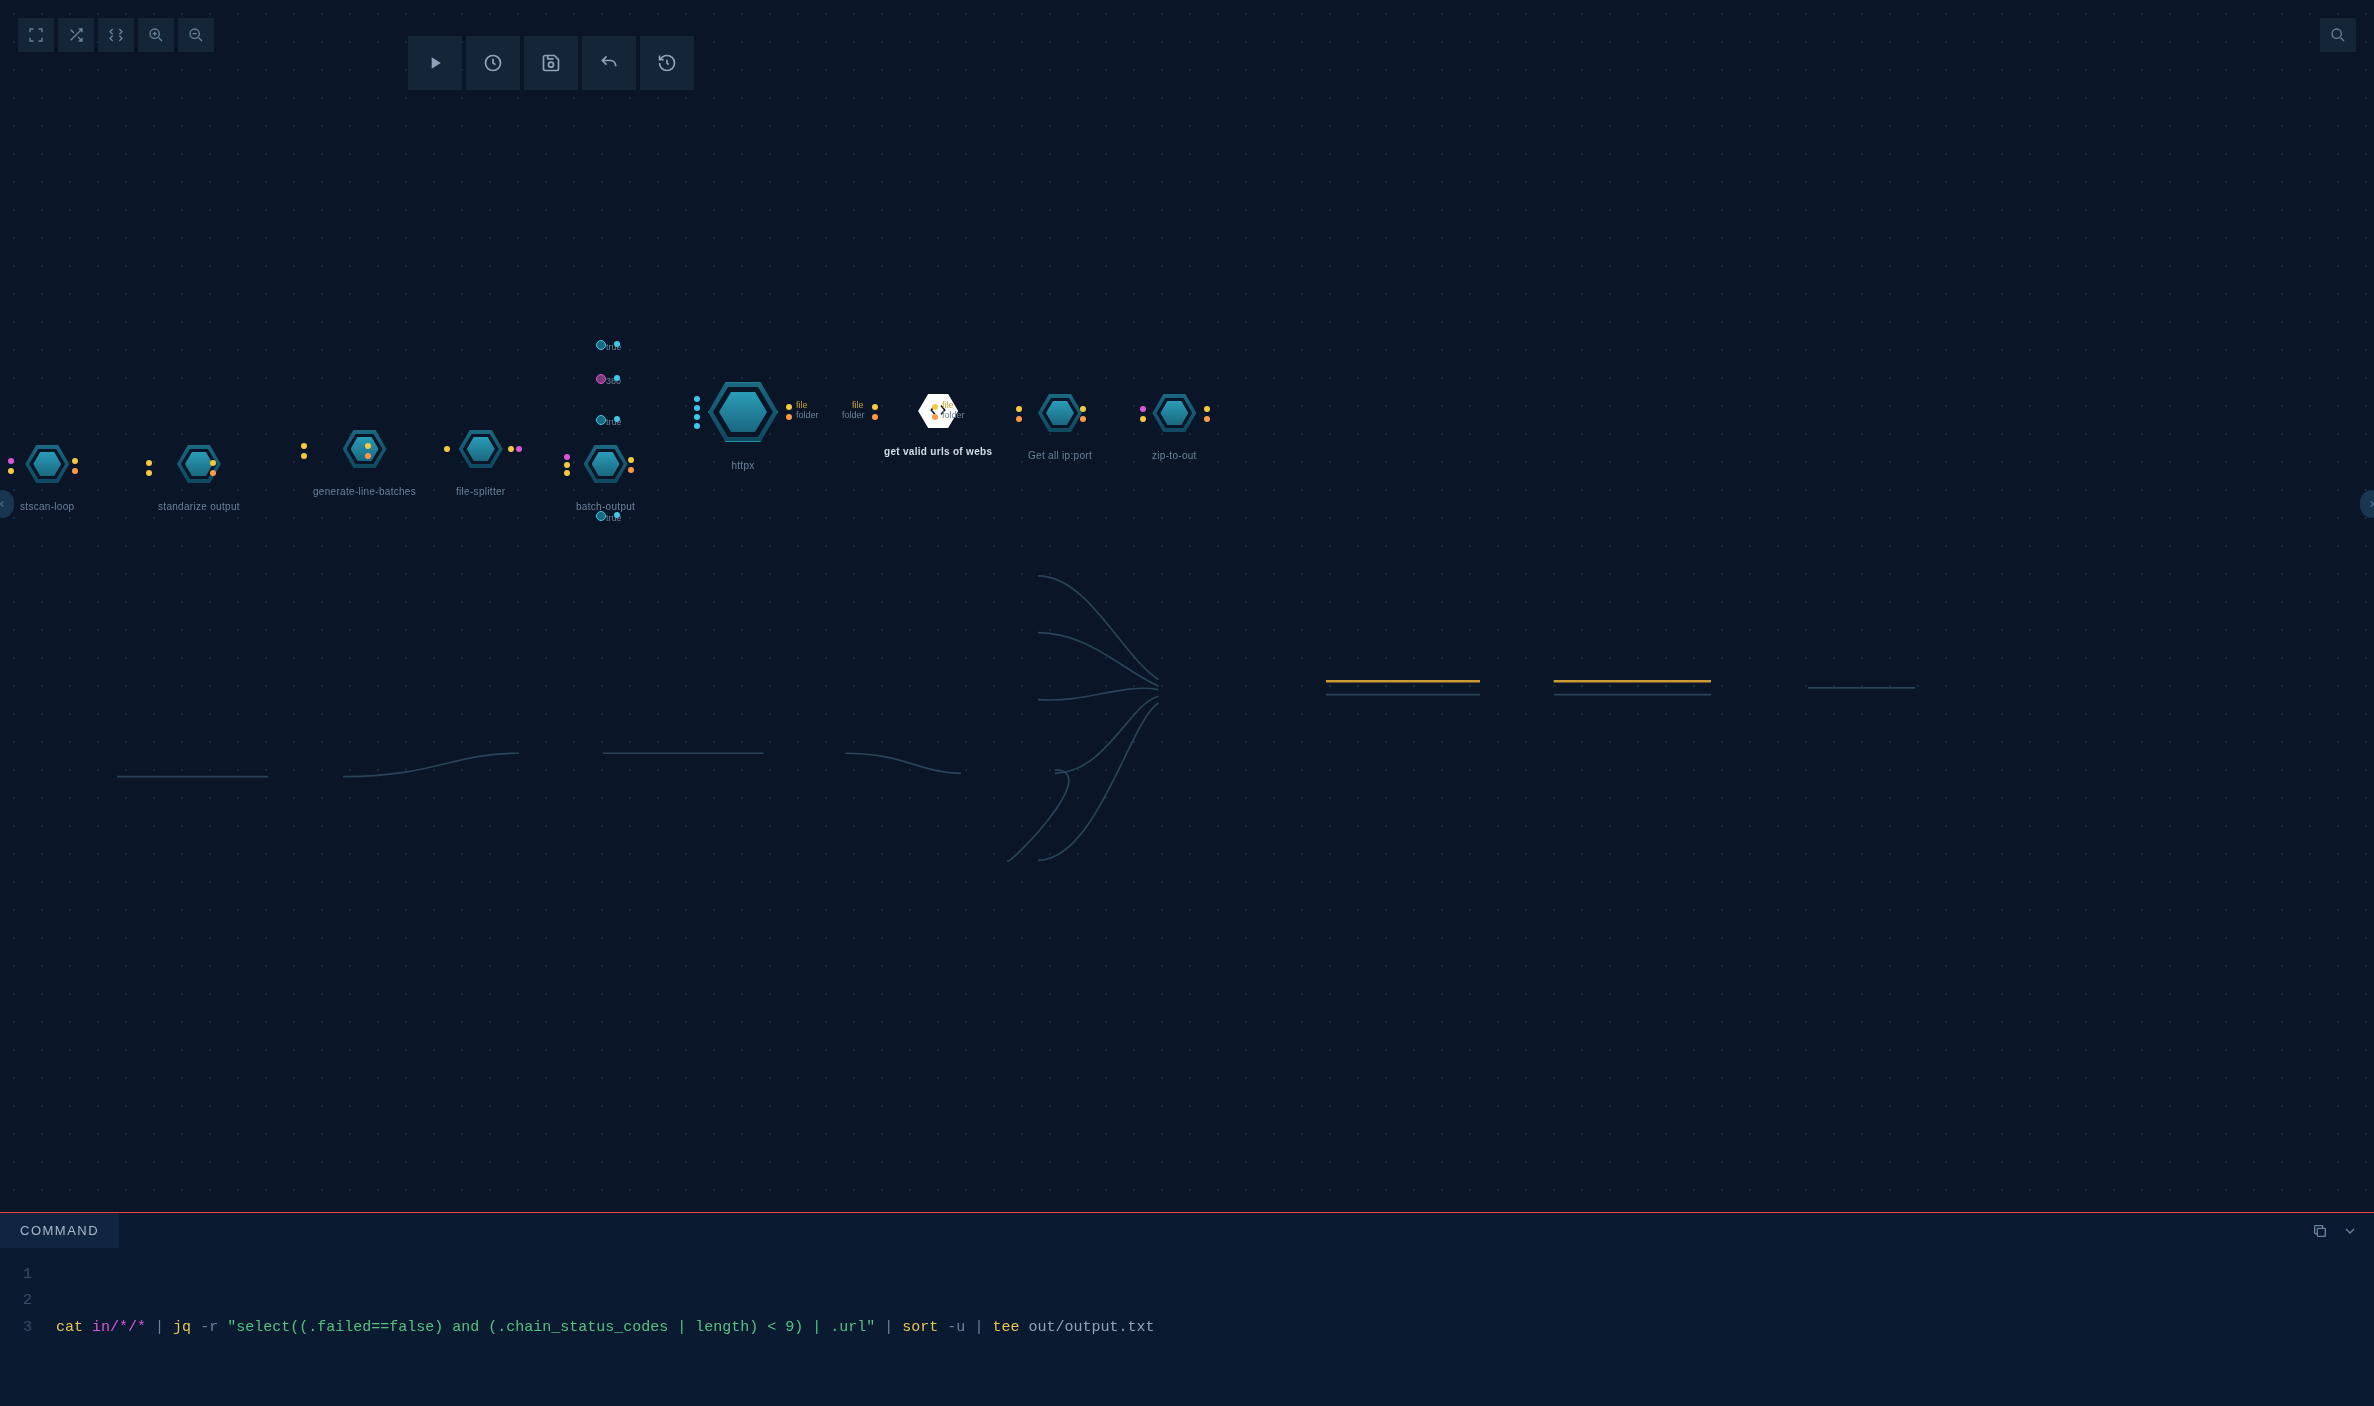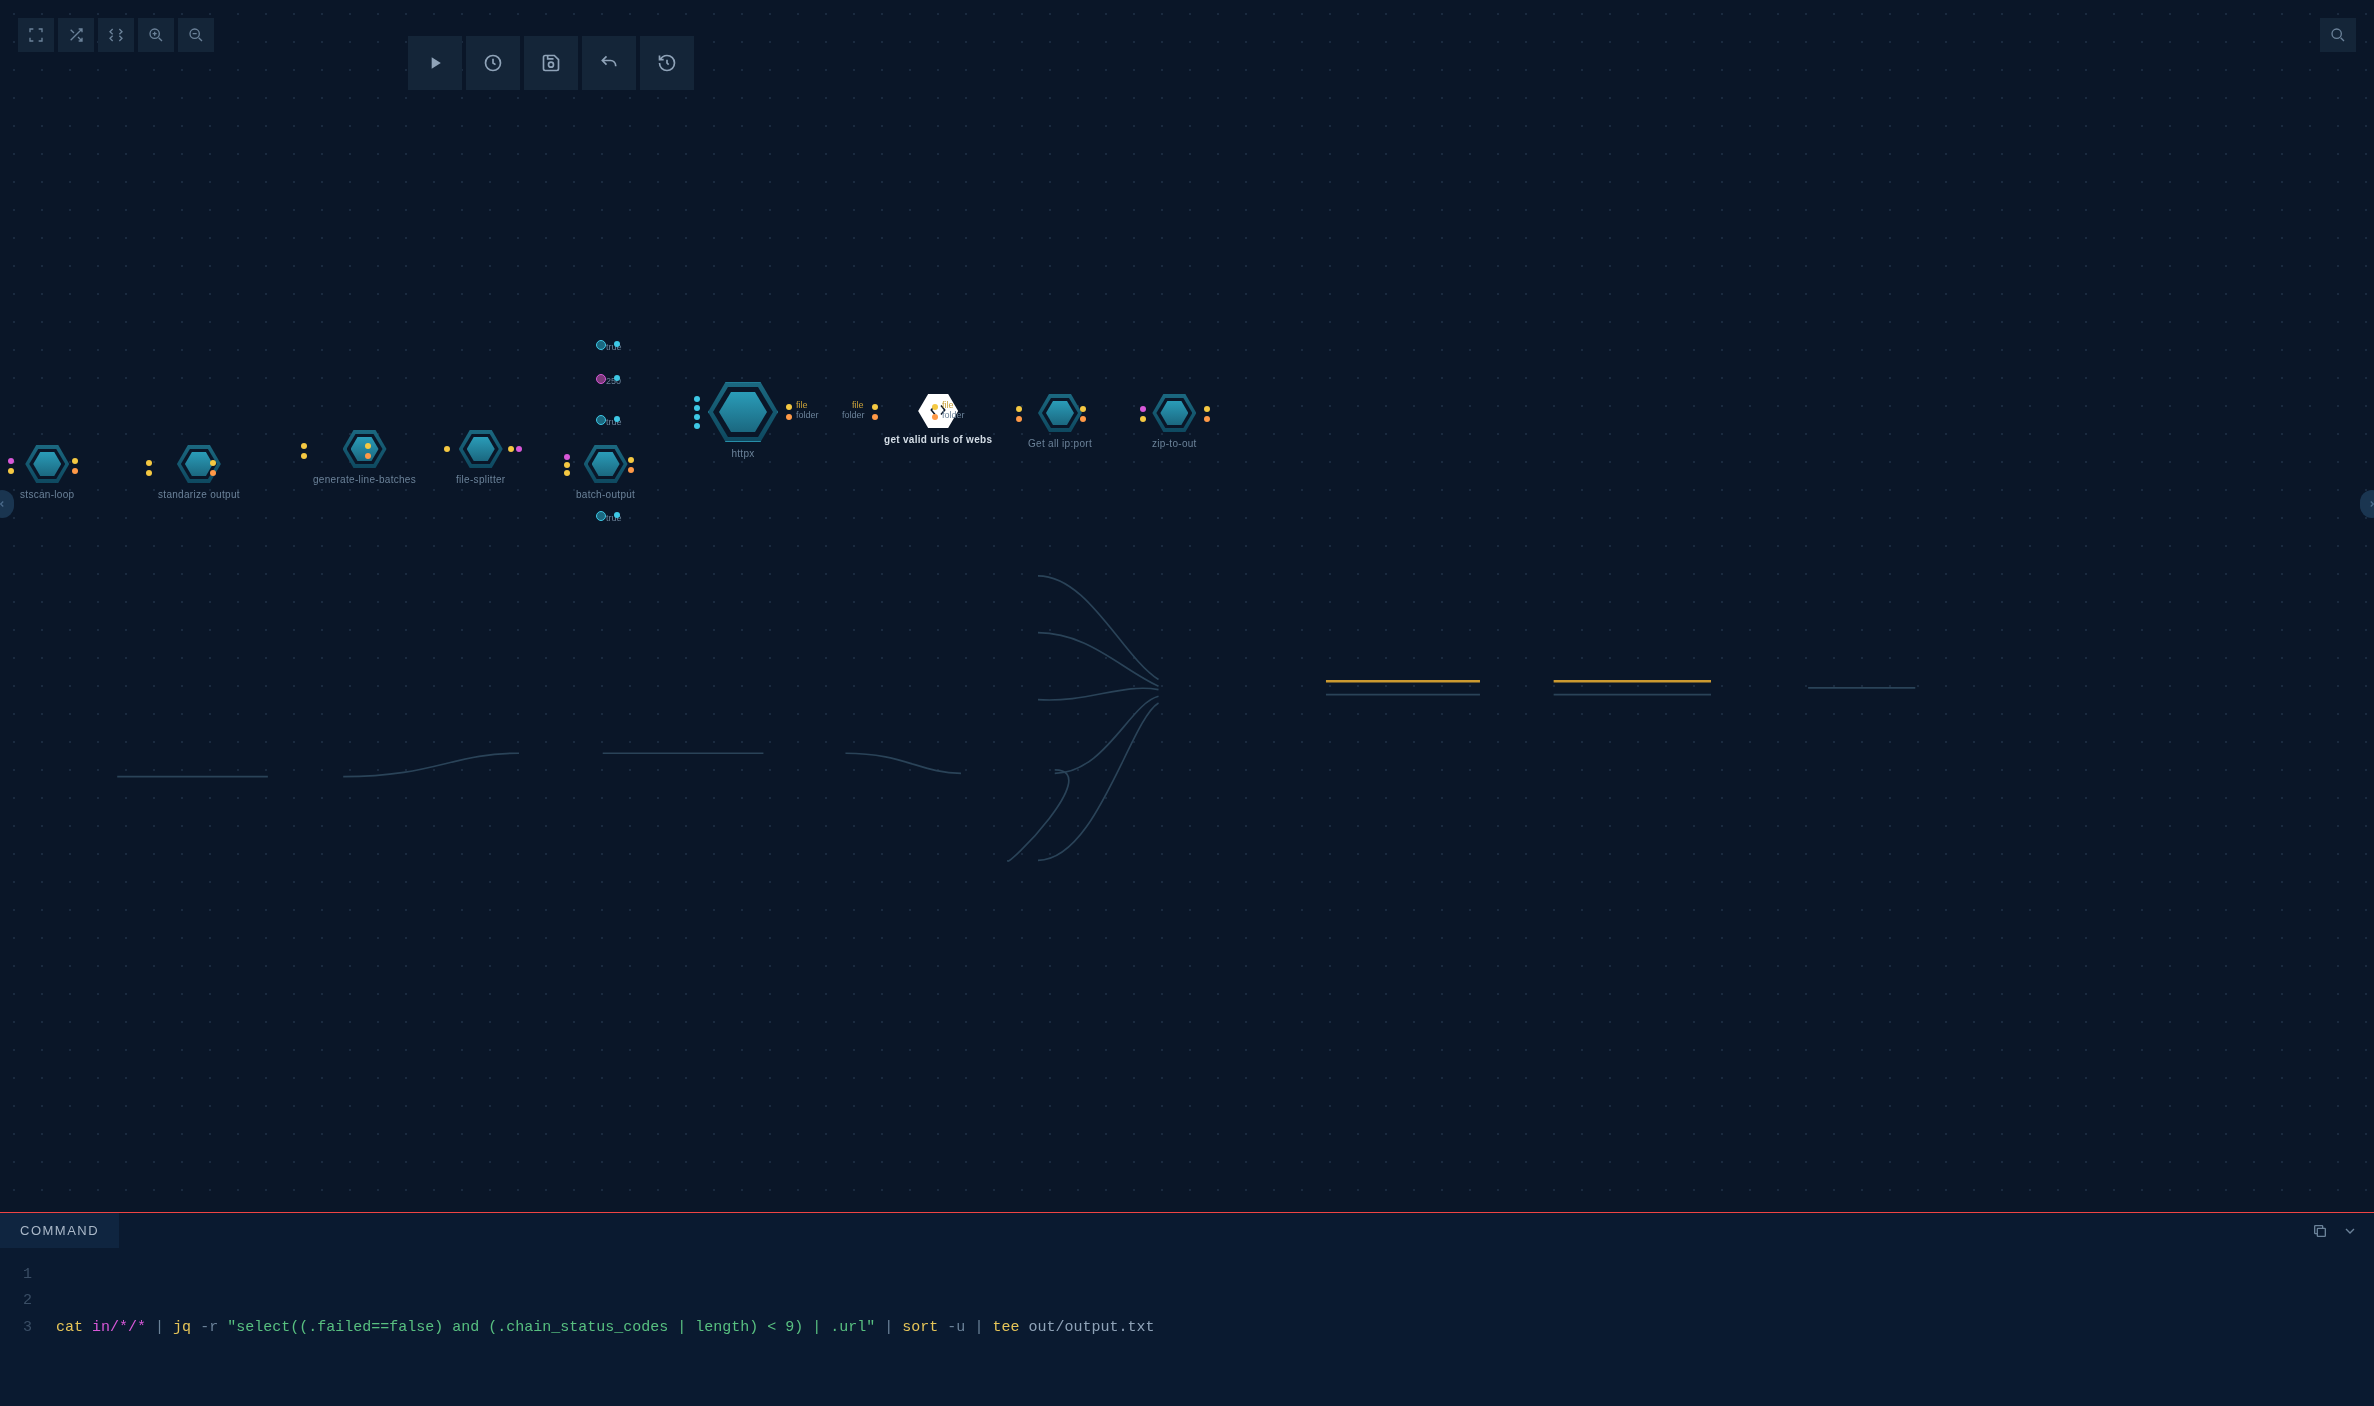--- a/index.html
+++ b/index.html
@@ -80,21 +80,21 @@
 .graph { position: absolute; inset: 0; pointer-events: none; }
 .graph * { pointer-events: auto; }
 
 .node {
   position: absolute;
   display: flex;
   flex-direction: column;
   align-items: center;
 }
 .node-label {
-  margin-top: 6px;
+  margin-top: 18px;
   font-size: 10px;
   letter-spacing: 0.3px;
   color: #6b8299;
   white-space: nowrap;
 }
 
 .hex {
   position: relative;
   width: 44px; height: 38px;
   clip-path: polygon(25% 0%, 75% 0%, 100% 50%, 75% 100%, 25% 100%, 0% 50%);
@@ -326,21 +326,21 @@
 <div class="graph">
 
   <div class="interm" style="left:596px; top:338px">
     <div class="interm-dot"></div>
       <span class="port-dot pd-c" style="left:18px; top:3px"></span>
     <div class="interm-label">true</div>
   </div>
   <div class="interm" style="left:596px; top:372px">
     <div class="interm-dot" style="background:#7a3a7a;border-color:#d858d8"></div>
       <span class="port-dot pd-c" style="left:18px; top:3px"></span>
-    <div class="interm-label">250</div>
+    <div class="interm-label">380</div>
   </div>
   <div class="interm" style="left:596px; top:413px">
     <div class="interm-dot"></div>
       <span class="port-dot pd-c" style="left:18px; top:3px"></span>
     <div class="interm-label">true</div>
   </div>
   <div class="interm" style="left:596px; top:509px">
     <div class="interm-dot"></div>
       <span class="port-dot pd-c" style="left:18px; top:3px"></span>
     <div class="interm-label">true</div>

